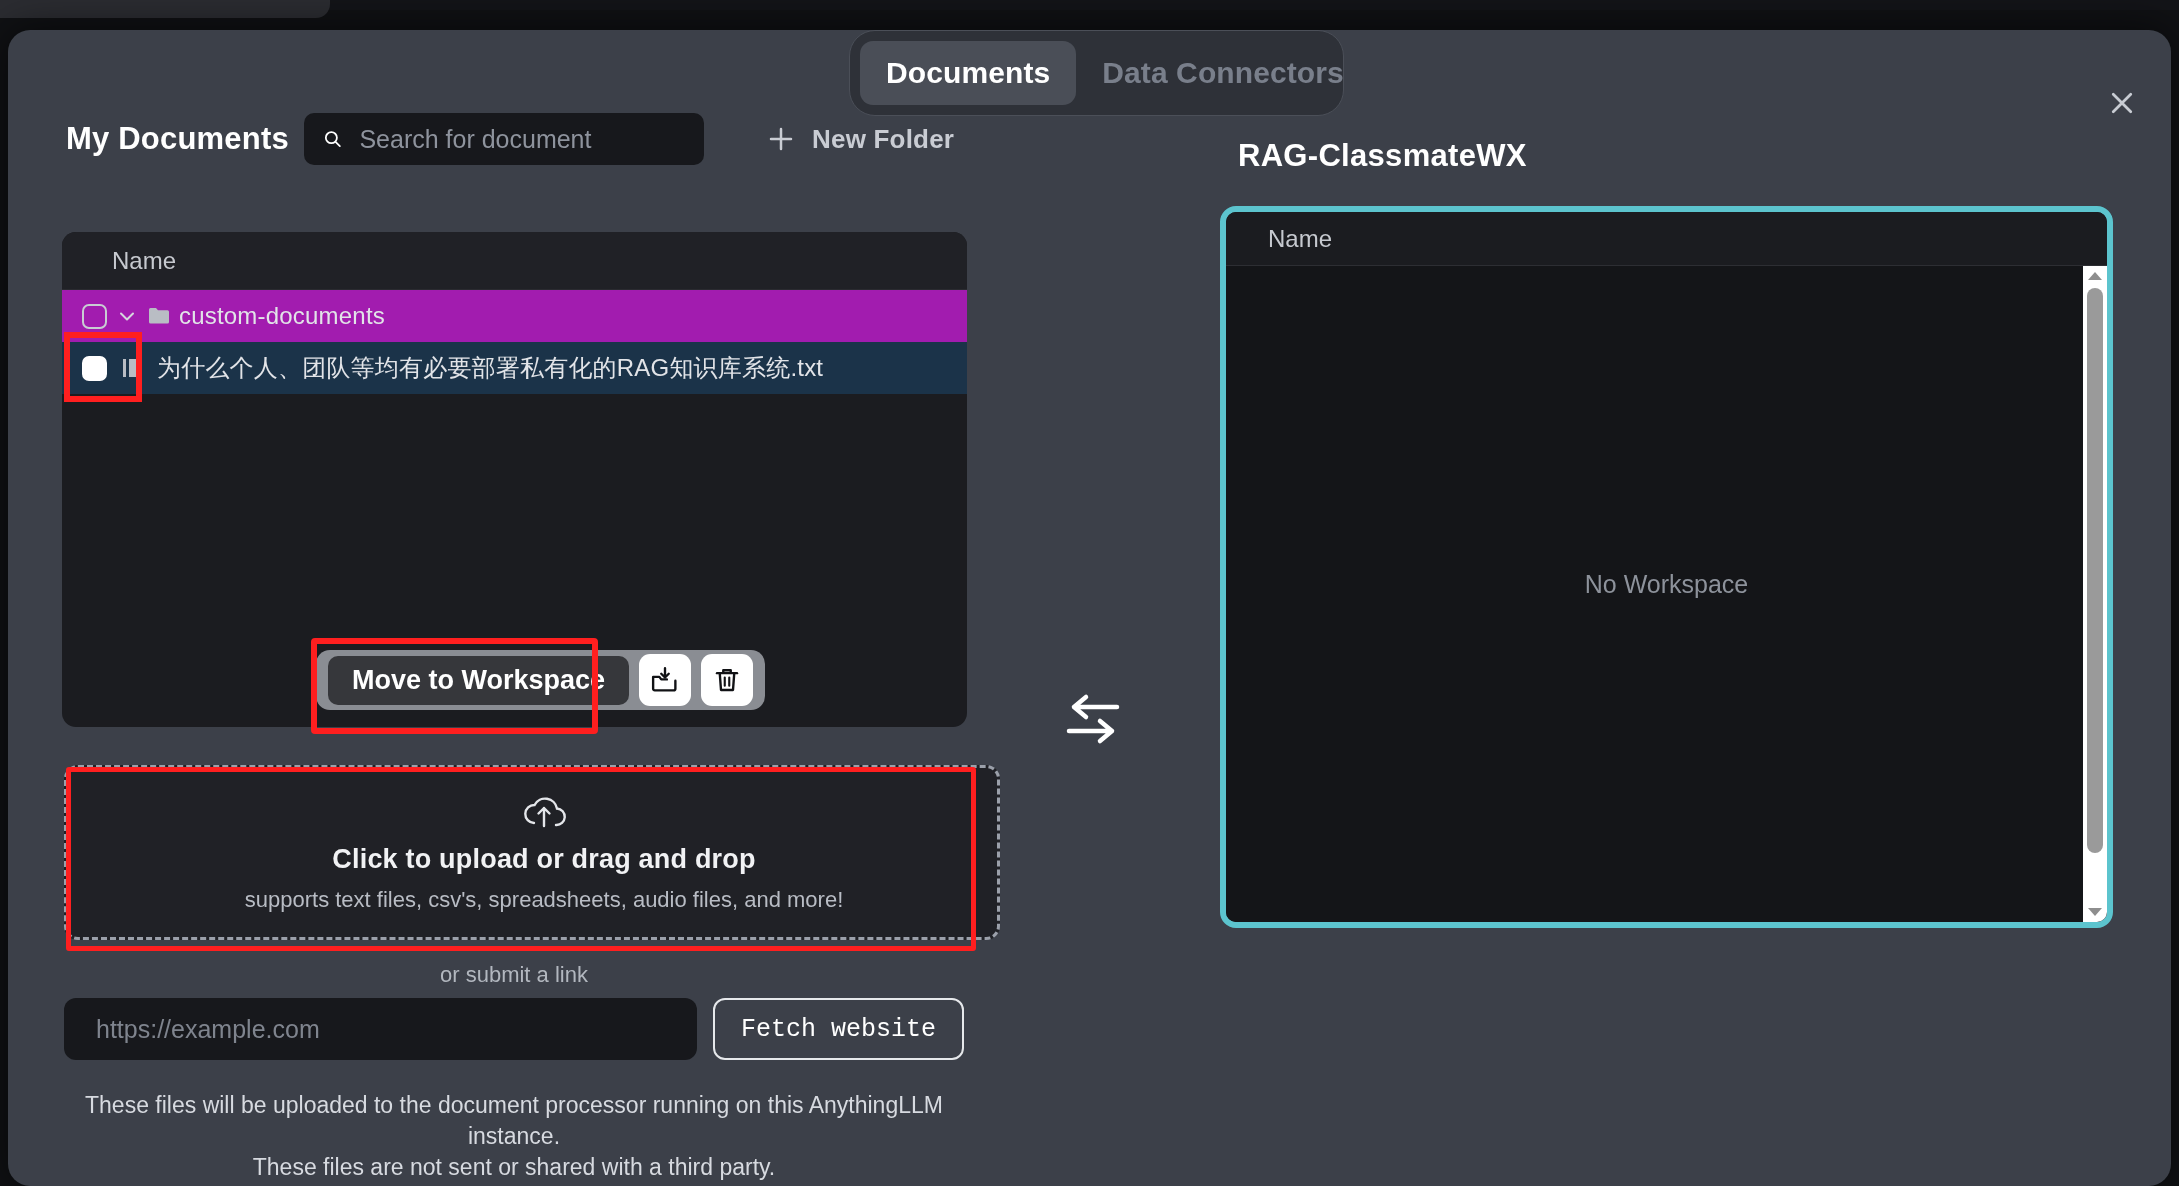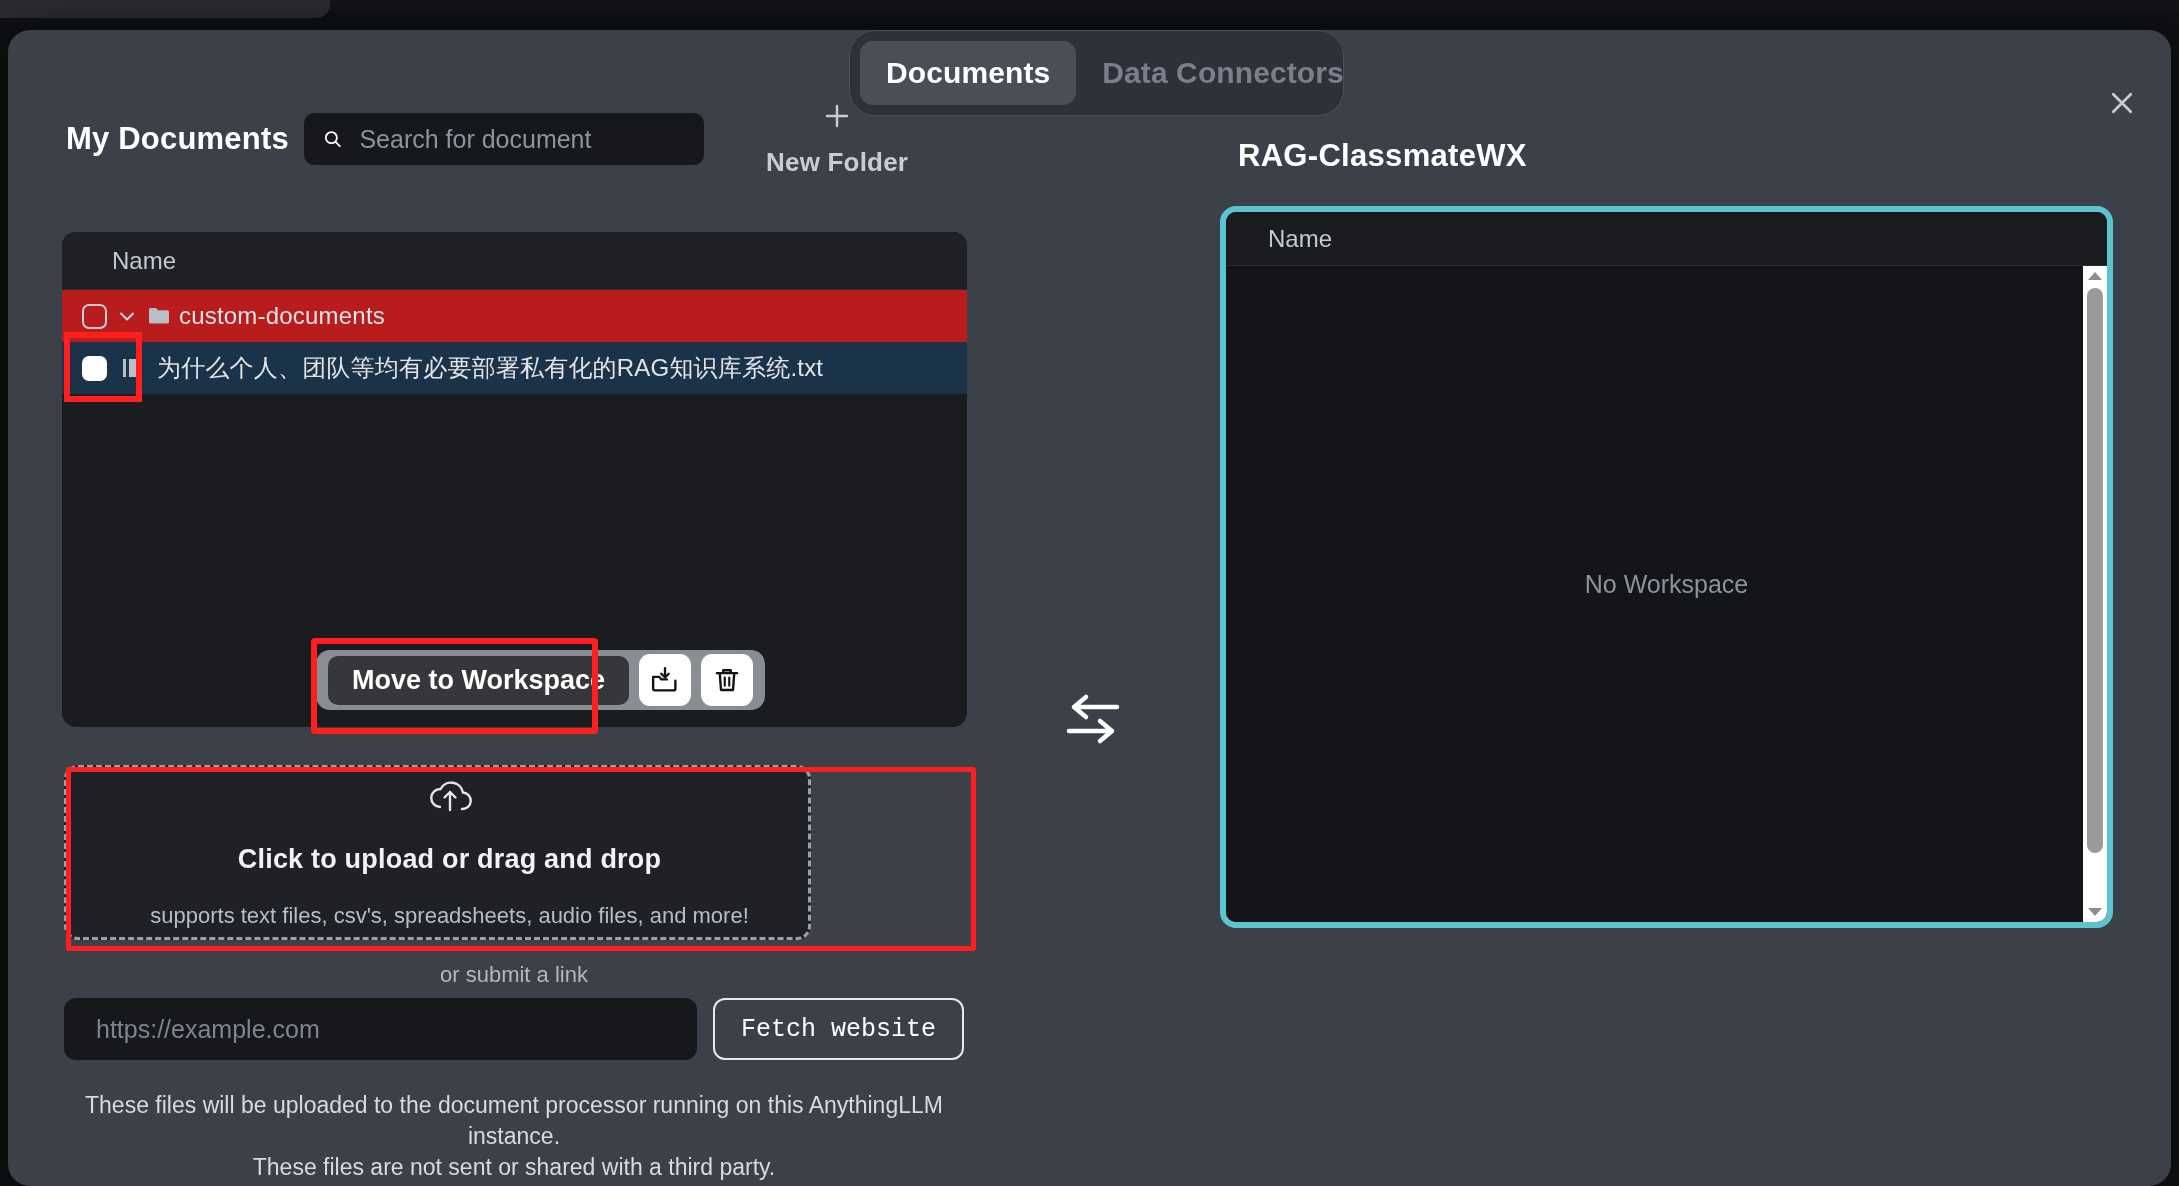--- a/index.html
+++ b/index.html
@@ -143,21 +143,20 @@
     width: 100%;
   }
   #search-input::placeholder { color: #8e939d; }
 
   #new-folder-btn {
     display: flex;
     align-items: center;
     gap: 16px;
     margin-left: 62px;
     cursor: pointer;
-    flex-direction: column;
   }
   #new-folder-label {
     font-size: 26px;
     font-weight: 700;
     color: #c9ccd3;
     letter-spacing: .2px;
   }
 
   
   #file-card {
@@ -185,21 +184,21 @@
   }
   .tree-row {
     display: flex;
     align-items: center;
     height: 52px;
     padding-left: 20px;
     box-sizing: border-box;
     gap: 14px;
     cursor: pointer;
   }
-  .tree-row.folder { background: #b91c1c; gap: 8px; }
+  .tree-row.folder { background: #a21caf; gap: 8px; }
   .tree-row.file-selected { background: #1b3349; }
   .row-label {
     font-size: 24px;
     color: #e2e4e8;
     letter-spacing: .2px;
   }
   .row-label.cn { font-size: 24px; }
 
   .cbox {
     width: 25px; height: 25px;
@@ -270,31 +269,31 @@
     border: 6px solid #ff1f1f;
     z-index: 9;
     pointer-events: none;
   }
 
   
   #dropzone {
     position: absolute;
     left: 56px;
     top: 735px;
-    width: 747px;
+    width: 936px;
     height: 175px;
     background: #202126;
     border: 3px dashed #9ba0aa;
     border-radius: 14px;
     box-sizing: border-box;
     display: flex;
     flex-direction: column;
     align-items: center;
     justify-content: center;
-    gap: 28px;
+    gap: 12px;
     cursor: pointer;
     padding-left: 24px;
   }
   #dropzone-title {
     font-size: 27px;
     font-weight: 700;
     color: #f1f2f4;
     letter-spacing: .2px;
   }
   #dropzone-sub {

